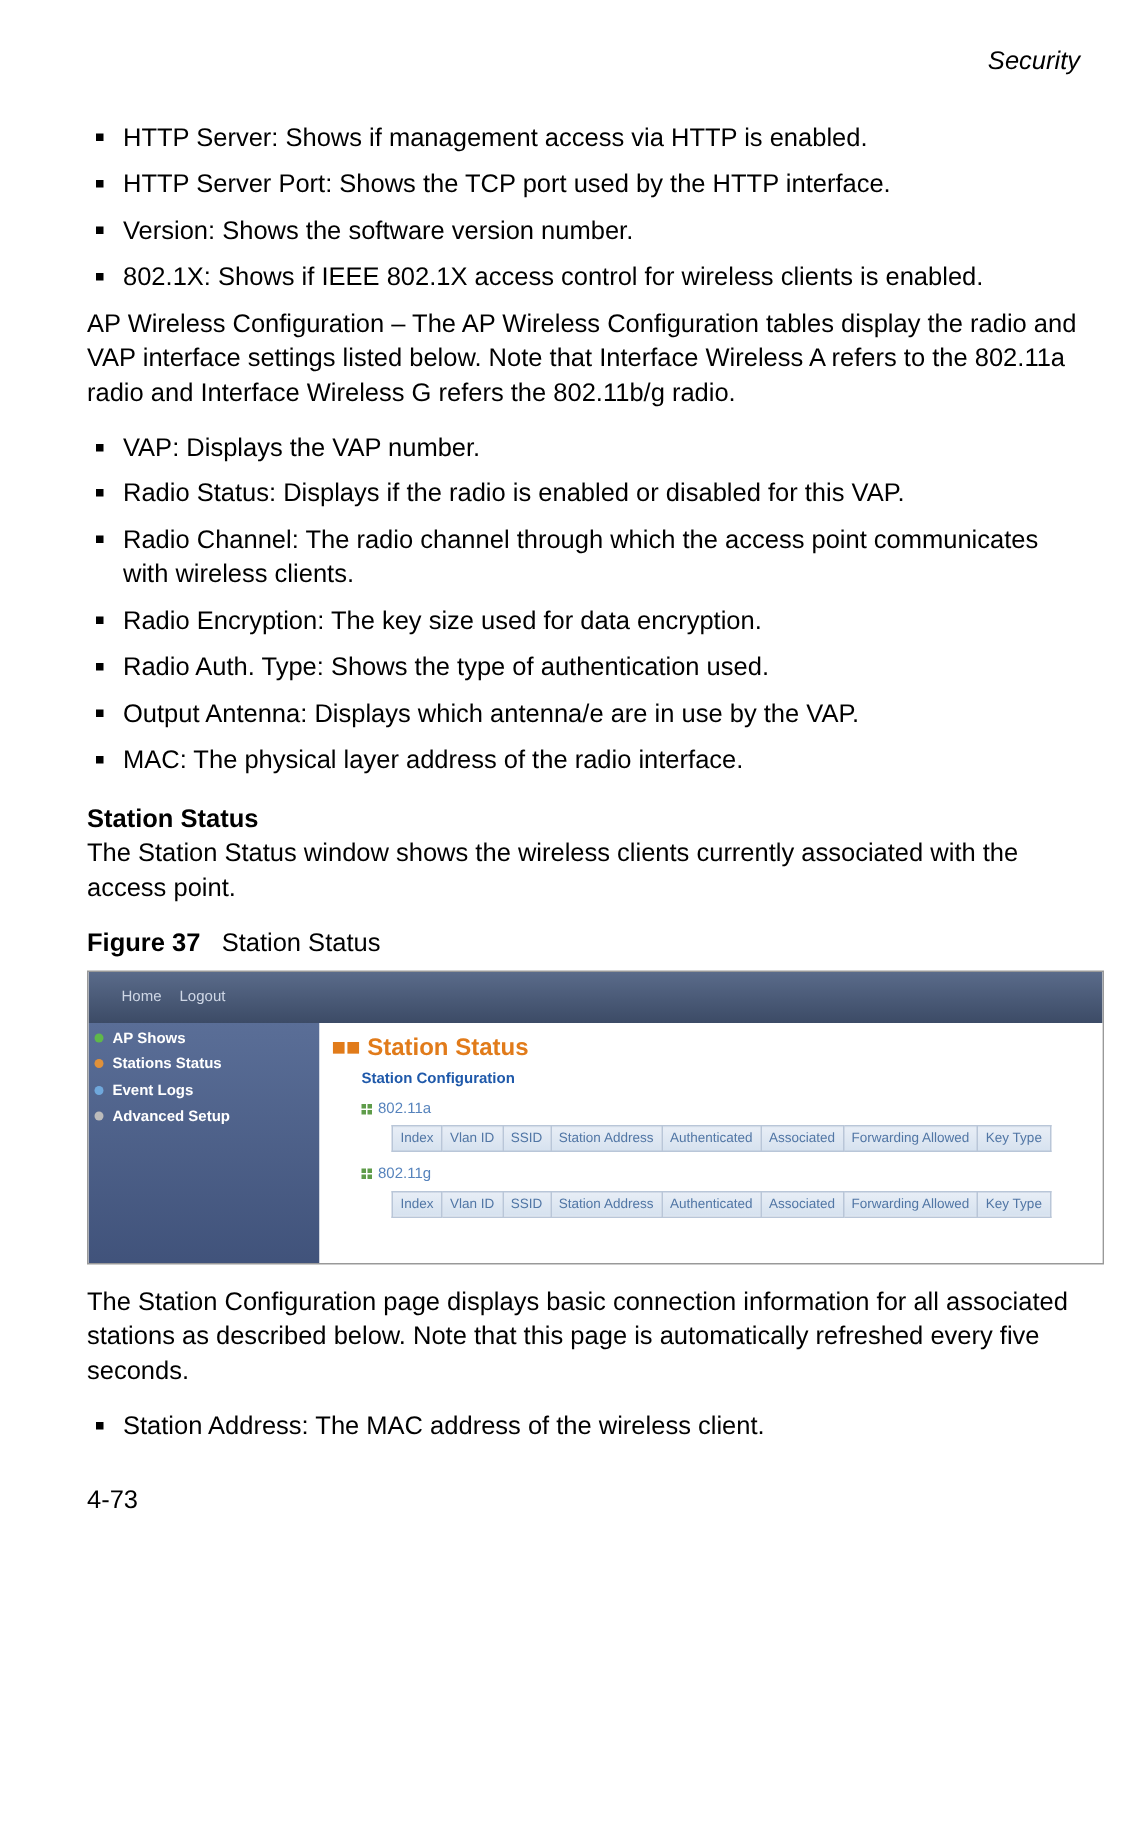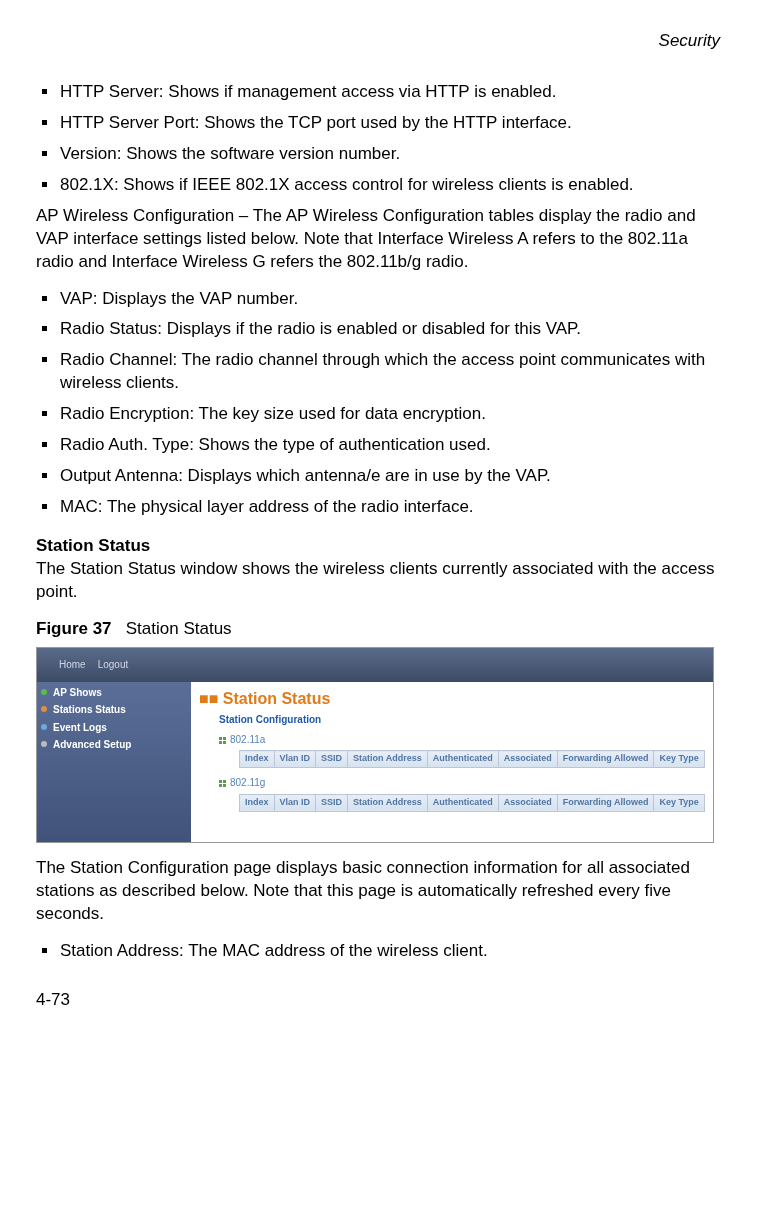--- a/index.html
+++ b/index.html
@@ -6,21 +6,21 @@
     font-family: "Segoe UI", Arial, sans-serif;
     width: 758px;
     margin: 0;
     padding: 0;
     color: #000;
     background: #fff;
     font-size: 17px;
     line-height: 1.35;
   }
   .page {
-    padding: 30px 38px 0 36px;
+    padding: 30px 38px 0 58px;
   }
   .header-right {
     text-align: right;
     font-style: italic;
     font-size: 17px;
     margin-bottom: 28px;
   }
   ul.bullets {
     list-style: none;
     padding: 0;
@@ -144,21 +144,21 @@
   table.ss-table {
     margin-left: 42px;
     border-collapse: collapse;
     font-size: 9px;
     color: #446;
   }
   table.ss-table th {
     background: linear-gradient(#e8eef6, #d6e2ef);
     border: 1px solid #b9c6d8;
     padding: 3px 5px;
-    font-weight: bold;
+    font-weight: normal;
     color: #5176a5;
     text-align: center;
     line-height: 1.1;
   }
   .page-number {
     font-size: 17px;
     margin: 26px 0 10px 0;
   }
 </style>
 </head>

